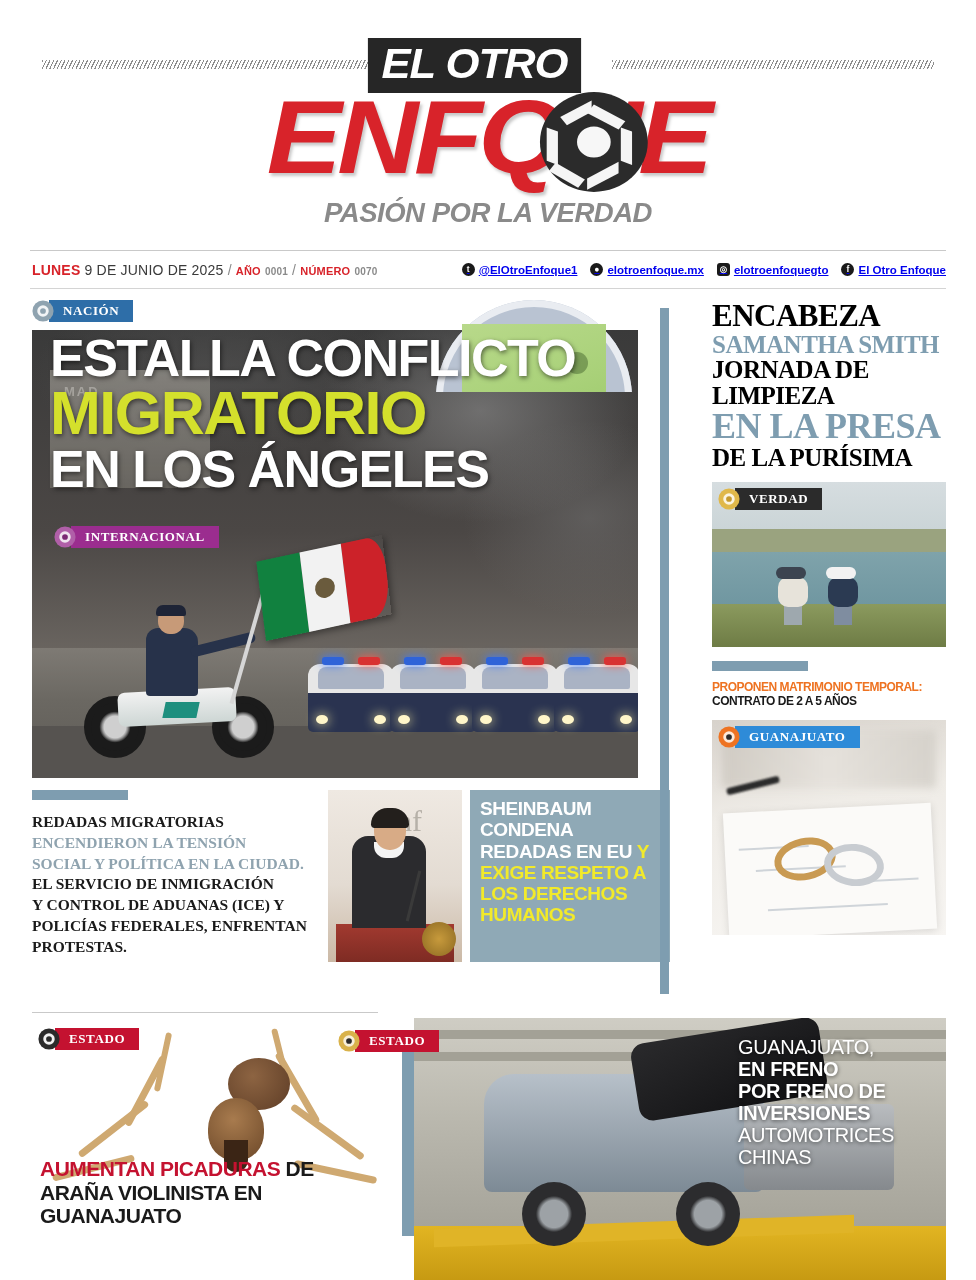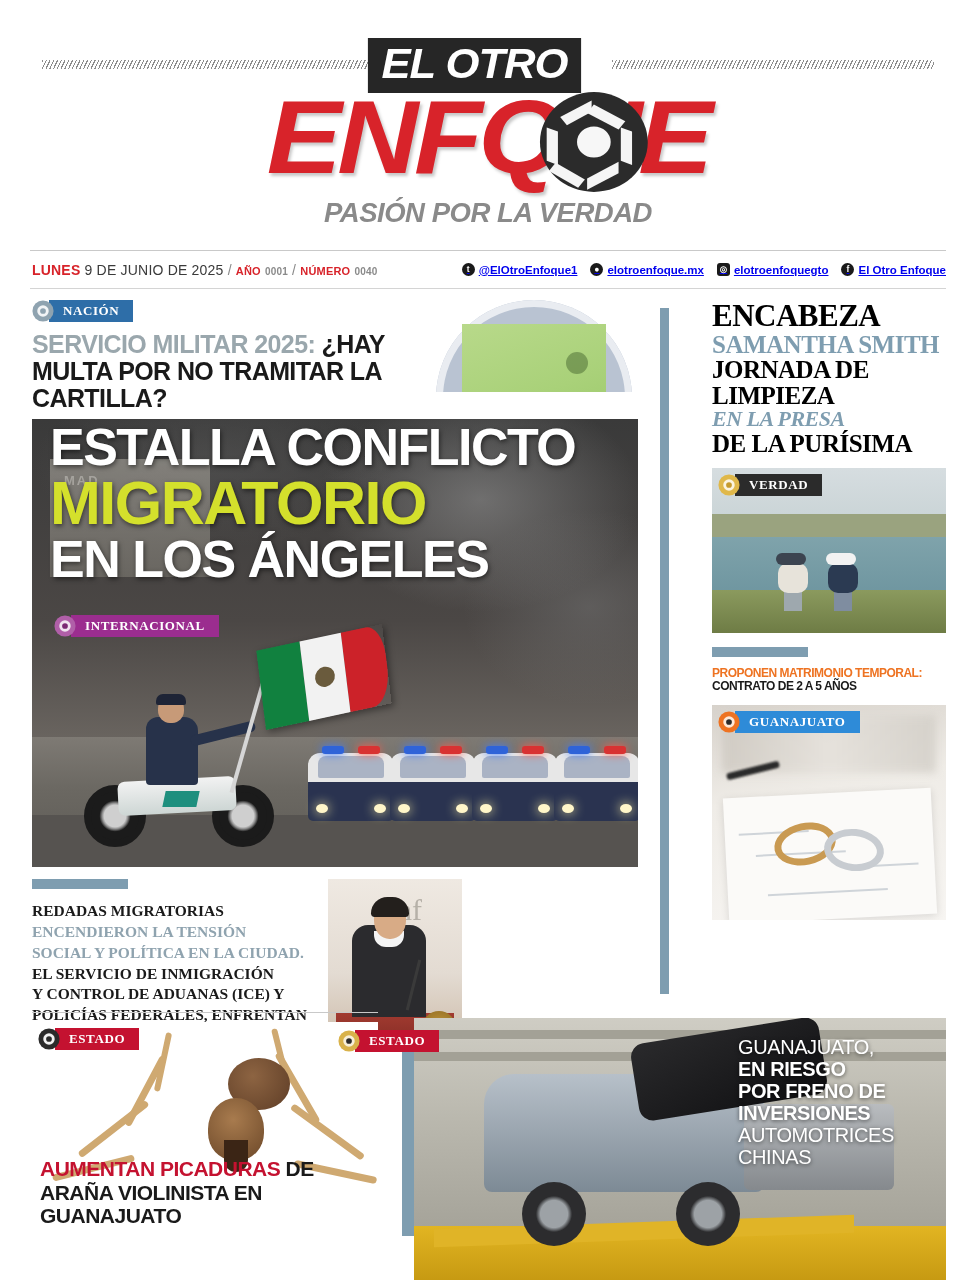--- a/index.html
+++ b/index.html
@@ -291,21 +291,21 @@
   .sb-text .y { color: #f2ea2a; }
 
   
   .rc-head {
     font-family: "Liberation Serif", serif; font-weight: bold;
     font-size: 25px; line-height: 1.02; letter-spacing: -0.5px;
   }
   .rc-head .gold { color: #000000; display: block; }
   .rc-head .gold.big { font-size: 31px; }
   .rc-head .blue { color: #7e9db0; display: block; }
-  .rc-head .blue.big { font-size: 22px; font-style: italic; }
+  .rc-head .blue.big { font-size: 36px; }
 
   .rc-photo { position: relative; width: 234px; overflow: hidden; }
   .rc-badge { position: absolute; left: 6px; top: 6px; z-index: 3; }
 
   .presa { height: 165px; background: #9fb4a0; }
   .presa-sky { position: absolute; inset: 0 0 62% 0;
     background: linear-gradient(180deg,#d6dde0,#c7d2d4); }
   .presa-hill { position: absolute; left: 0; top: 28%; width: 100%; height: 16%;
     background: #9aa37f; }
   .presa-water { position: absolute; left: 0; top: 42%; width: 100%; height: 34%;
@@ -432,21 +432,21 @@
     </div>
 
     <div class="tagline">PASIÓN POR LA VERDAD</div>
   </div>
 
   <div class="rule-top"></div>
 
   <div class="dateline">
     <b>LUNES</b><span> 9 DE JUNIO DE 2025 </span><span class="dl-slash">/ </span><span class="dl-small">AÑO</span>
     <span class="dl-num">0001</span><span class="dl-slash"> / </span><span class="dl-small">NÚMERO</span>
-    <span class="dl-num">0040</span>
+    <span class="dl-num">0070</span>
   </div>
 
   <div class="socials">
     <a class="soc" href="#">
       <span class="soc-ic">t</span>
       <span>@ElOtroEnfoque1</span>
     </a>
     <a class="soc" href="#">
       <span class="soc-ic">●</span>
       <span>elotroenfoque.mx</span>
@@ -469,23 +469,20 @@
       <span class="badge-ic">
         <svg viewBox="0 0 100 100" width="100%" height="100%">
           <circle cx="50" cy="50" r="48" fill="#8fa3b0"></circle>
           <circle cx="50" cy="50" r="26" fill="#f2f4f6"></circle>
           <circle cx="50" cy="50" r="13" fill="#8fa3b0"></circle>
         </svg>
       </span>
       <span class="badge-lbl" style="background:#2e6ea8">NACIÓN</span>
     </div>
 
-    <div class="nacion-head">
-      <span class="grey">SERVICIO MILITAR 2025:</span><span> ¿HAY MULTA POR NO TRAMITAR LA CARTILLA?</span>
-    </div>
 
     <div class="hero">
       <div class="hero-smoke"></div>
       <div class="hero-ground"></div>
       <div class="hero-road"></div>
 
       <div class="bldg">
         <div class="bldg-sign">MAD</div>
       </div>
 
@@ -569,20 +566,25 @@
         <div class="sp-text2">t P</div>
         <div class="sp-podium"></div>
         <div class="sp-seal"></div>
         <div class="sp-body"></div>
         <div class="sp-collar"></div>
         <div class="sp-head"></div>
         <div class="sp-hair"></div>
         <div class="sp-mic"></div>
       </div>
 
+      <div class="sheinbaum-box">
+        <div class="sb-text">
+          <span>SHEINBAUM CONDENA REDADAS EN EU </span><span class="y">Y EXIGE RESPETO A LOS DERECHOS HUMANOS</span>
+        </div>
+      </div>
     </div>
   </div>
 
   <div class="cartilla">
     <div class="cartilla-circ">
       <div class="cartilla-inner">
         <div class="cartilla-seal"></div>
 
       </div>
     </div>
@@ -700,21 +702,21 @@
       <div class="jig2"></div>
       <div class="car-body"></div>
       <div class="car-wheel a"></div>
       <div class="car-wheel b"></div>
       <div class="car-front"></div>
       <div class="car-hood"></div>
     </div>
     <div class="auto-cap">
       <div class="ac-head">
         <span class="thin">GUANAJUATO,</span><br>
-        <span class="bold">EN RIESGO</span><br>
+        <span class="bold">EN FRENO</span><br>
         <span class="bold">POR FRENO DE</span><br>
         <span class="bold">INVERSIONES</span><br>
         <span class="thin">AUTOMOTRICES</span><br>
         <span class="thin">CHINAS</span>
       </div>
     </div>
   </div>
   <div class="auto-badge badge-row">
     <span class="badge-ic">
       <svg viewBox="0 0 100 100" width="100%" height="100%">

